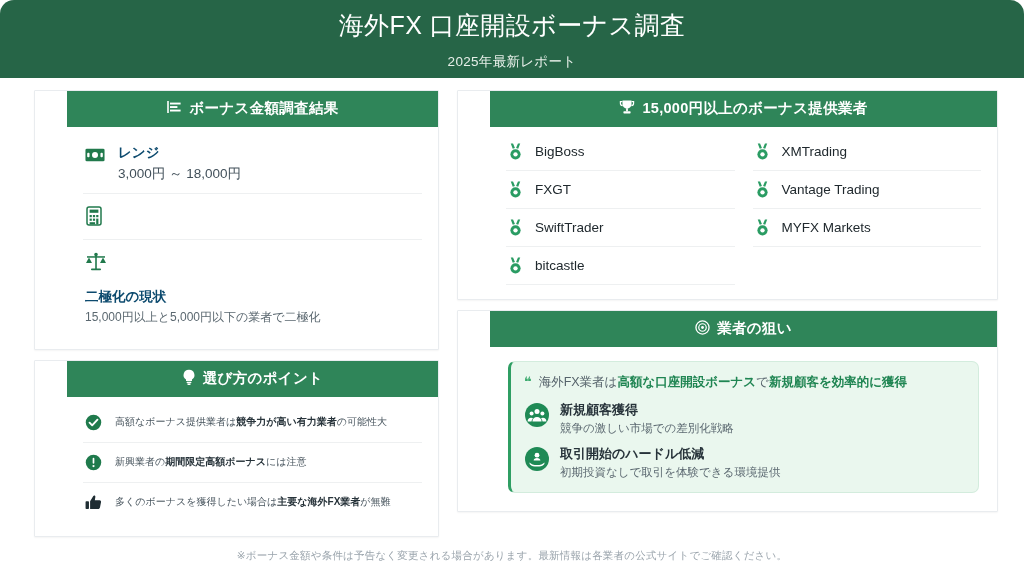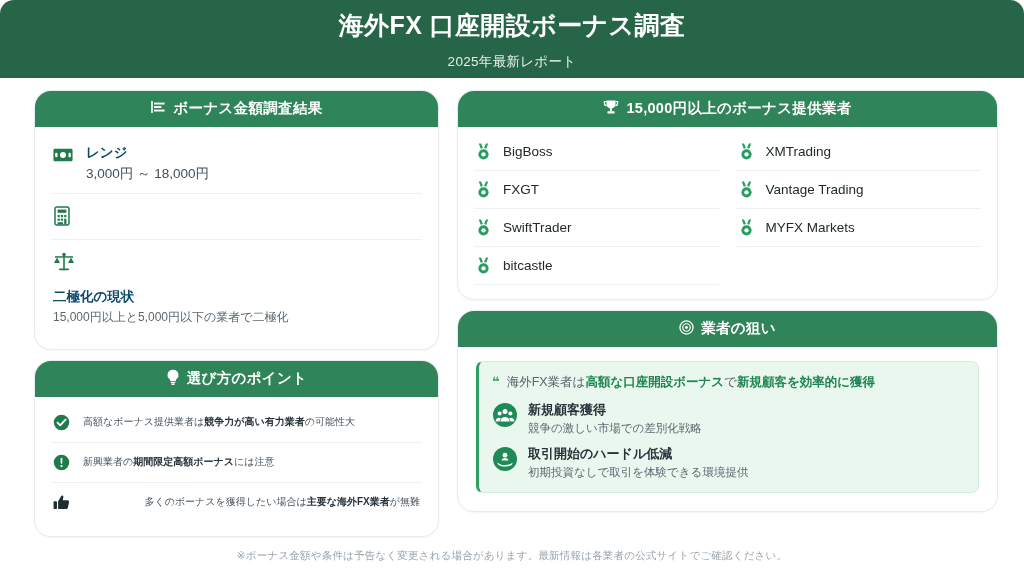--- a/index.html
+++ b/index.html
@@ -21,21 +21,21 @@
   .banner {
     height: 78px;
     background: #266547;
     color: #ffffff;
     display: flex; flex-direction: column;
     align-items: center; justify-content: center;
     padding-top: 4px;
   }
   .banner-title {
     font-size: 25px;
-    font-weight: bold;
+    font-weight: normal;
     letter-spacing: .4px;
     line-height: 1.15;
   }
   .banner-sub {
     font-size: 13.5px;
     margin-top: 13px;
     color: #e7efe9;
     letter-spacing: .3px;
   }
 
@@ -44,23 +44,24 @@
     display: flex;
     gap: 18px;
     padding: 12px 14px 0 34px;
   }
   .col-left  { width: 405px; }
   .col-right { width: 541px; }
 
   .card {
     background: #ffffff;
     border: 1px solid #e9ecef;
-    border-radius: 17px;
+    border-radius: 1px;
     overflow: hidden;
     box-shadow: 0 1px 2px rgba(20,30,25,.045);
+    padding-left: 32px;
   }
   .card + .card { margin-top: 10px; }
 
   .card-head {
     background: #2f8559;
     color: #ffffff;
     text-align: center;
     font-size: 14.5px;
     font-weight: bold;
     padding: 8px 10px 9px;
@@ -89,21 +90,21 @@
     font-size: 13.5px; color: #42505a; margin-top: 3px; line-height: 1.4;
   }
   .stat-value.small { font-size: 12px; color: #5b6870; }
 
   
   .point {
     display: flex; gap: 10px; align-items: center;
     padding: 11px 2px 11px 2px;
     border-bottom: 1px solid #eef0f1;
   }
-  .point:last-child { border-bottom: none; justify-content: space-between; }
+  .point:last-child { border-bottom: none; }
   .point-ico { flex: 0 0 20px; display: flex; }
   .point-txt { font-size: 10px; color: #48555e; line-height: 1.45; }
   .point-txt b { color: #27333a; font-weight: bold; }
 
   
   .brokers {
     display: grid;
     grid-template-columns: 1fr 1fr;
     column-gap: 18px;
   }

